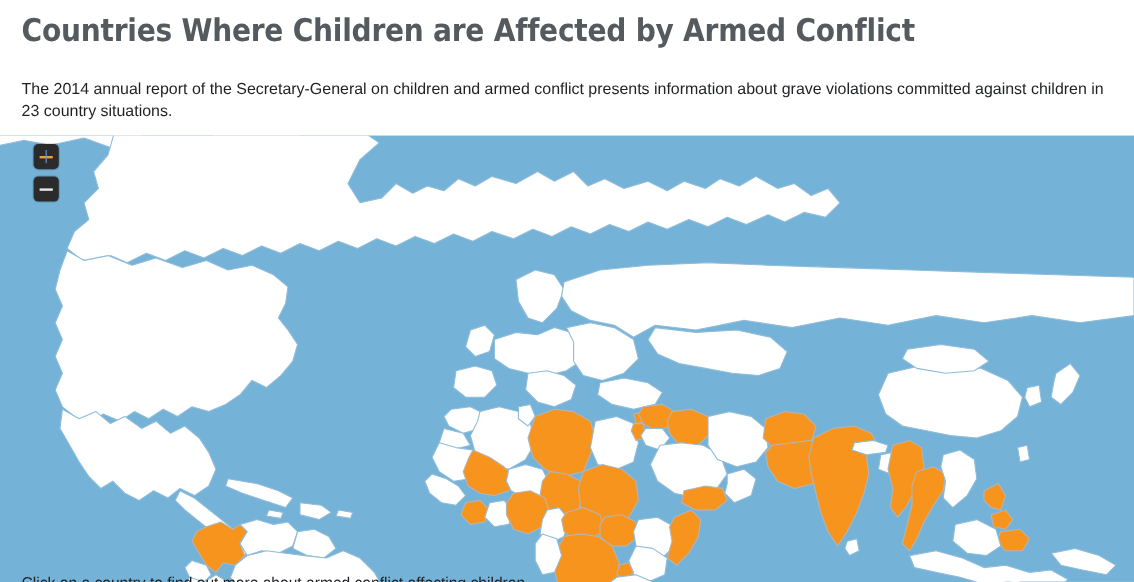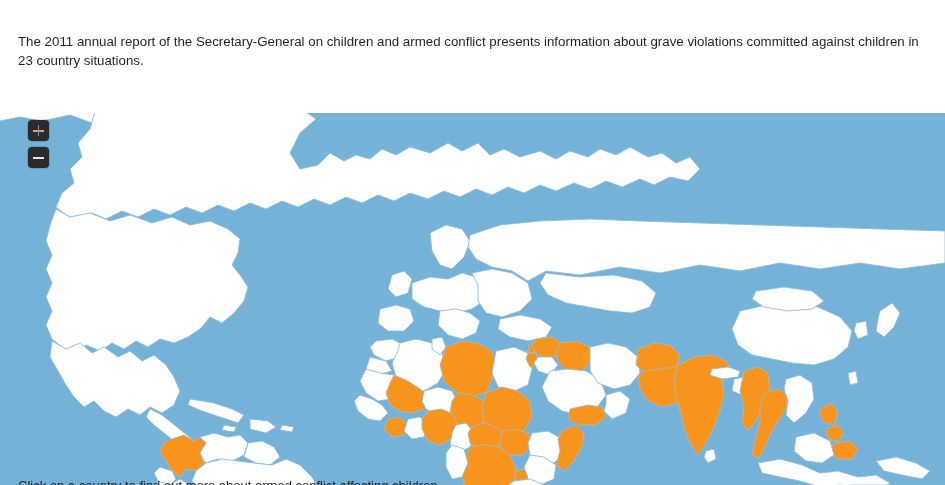--- a/index.html
+++ b/index.html
@@ -137,21 +137,22 @@
     white-space: nowrap;
     z-index: 45;
   }
 </style>
 </head>
 <body>
 
 <div id="page">
 
   <div class="header">
-    <p class="page-desc">The 2011 annual report of the Secretary-General on children and armed conflict presents information about grave violations committed against children in 23 country situations.</p>
+    <h1 class="page-title">Countries Where Children are Affected by Armed Conflict</h1>
+    <p class="page-desc">The 2014 annual report of the Secretary-General on children and armed conflict presents information about grave violations committed against children in 23 country situations.</p>
   </div>
 
   <div class="map-wrap">
 
     <svg class="map-svg" viewBox="0 0 945 372" preserveAspectRatio="none">
       <defs>
         <style>
           .ld { fill:#ffffff; stroke:#8fbcd9; stroke-width:0.9; stroke-linejoin:round; }
           .hl { fill:#f7941d; stroke:#b5b5b5; stroke-width:0.9; stroke-linejoin:round; }
         </style>

